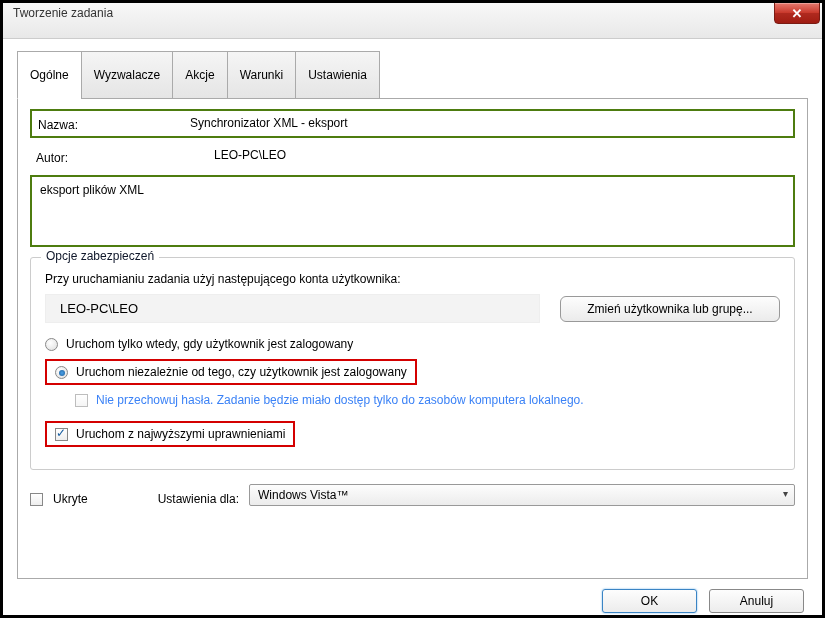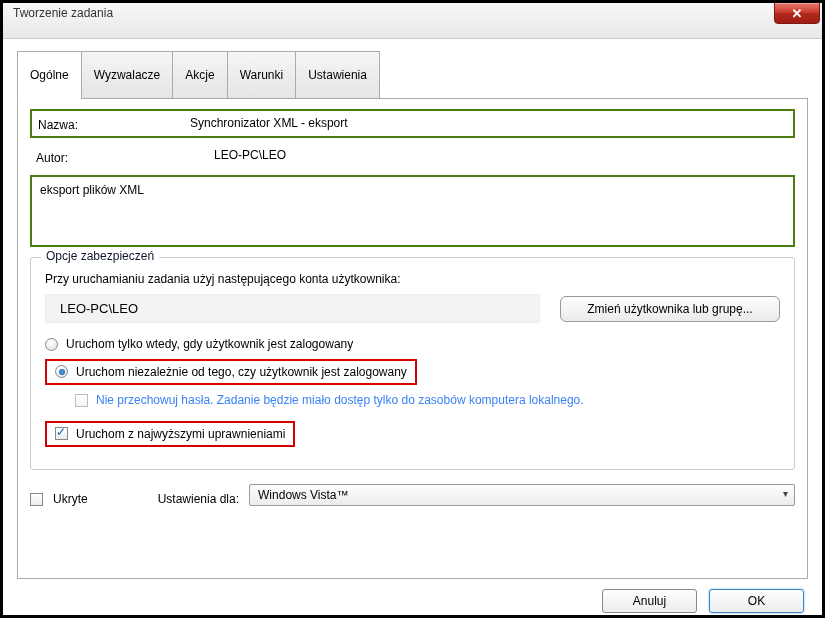--- a/index.html
+++ b/index.html
@@ -114,21 +114,21 @@
 .btn {
   background: linear-gradient(to bottom,#fdfdfd,#ebebeb);
   border: 1px solid #999;
   border-radius: 6px;
   padding: 5px 18px;
   font-size: 12px;
   cursor: pointer;
   min-width: 220px;
 }
 .radio-row, .check-row { display: flex; align-items: center; margin: 8px 0; gap: 8px; }
-.hl-red-inline { border: 2px solid #d40000; padding: 4px 8px; display: inline-flex; align-items: flex-start; gap: 8px; }
+.hl-red-inline { border: 2px solid #d40000; padding: 4px 8px; display: inline-flex; align-items: flex-end; gap: 8px; }
 .disabled-text { color: #3b82f6; }
 .indented { margin-left: 30px; }
 .bottom-row { display: flex; align-items: flex-end; gap: 10px; margin-top: 14px; }
 .select {
   flex: 1;
   border: 1px solid #999;
   border-radius: 2px;
   background: linear-gradient(to bottom,#fdfdfd,#ececec);
   padding: 3px 22px 3px 8px;
   font-size: 12px;
@@ -274,17 +274,17 @@
       <span>Ukryte</span>
       <span style="margin-left:60px;">Ustawienia dla:</span>
       <div class="select">
         <span>Windows Vista™</span>
       </div>
     </div>
 
   </div>
 
   <div class="dialog-buttons">
+    <button class="dlg-btn primary">OK</button>
     <button class="dlg-btn">Anuluj</button>
-    <button class="dlg-btn primary">OK</button>
   </div>
 
 </div>
 
 </body></html>

